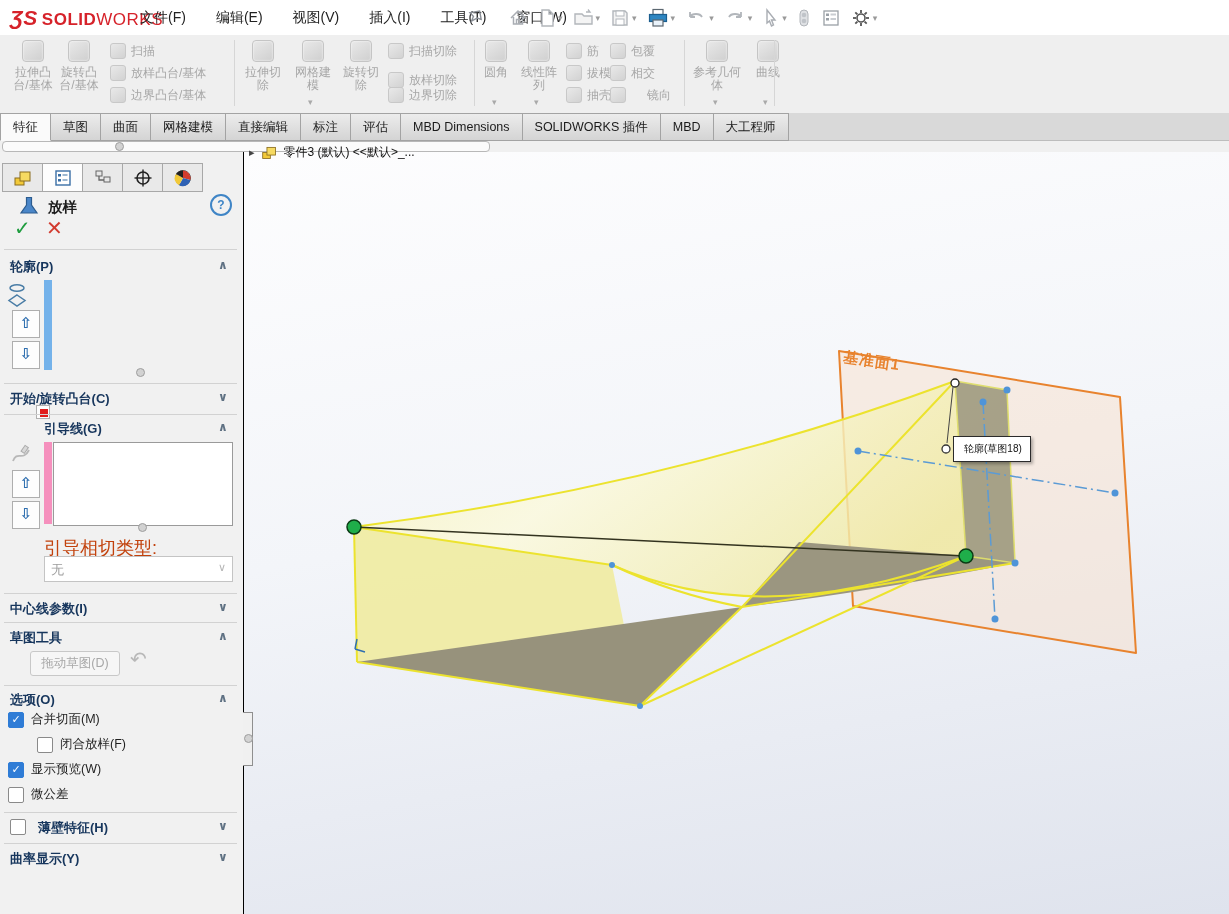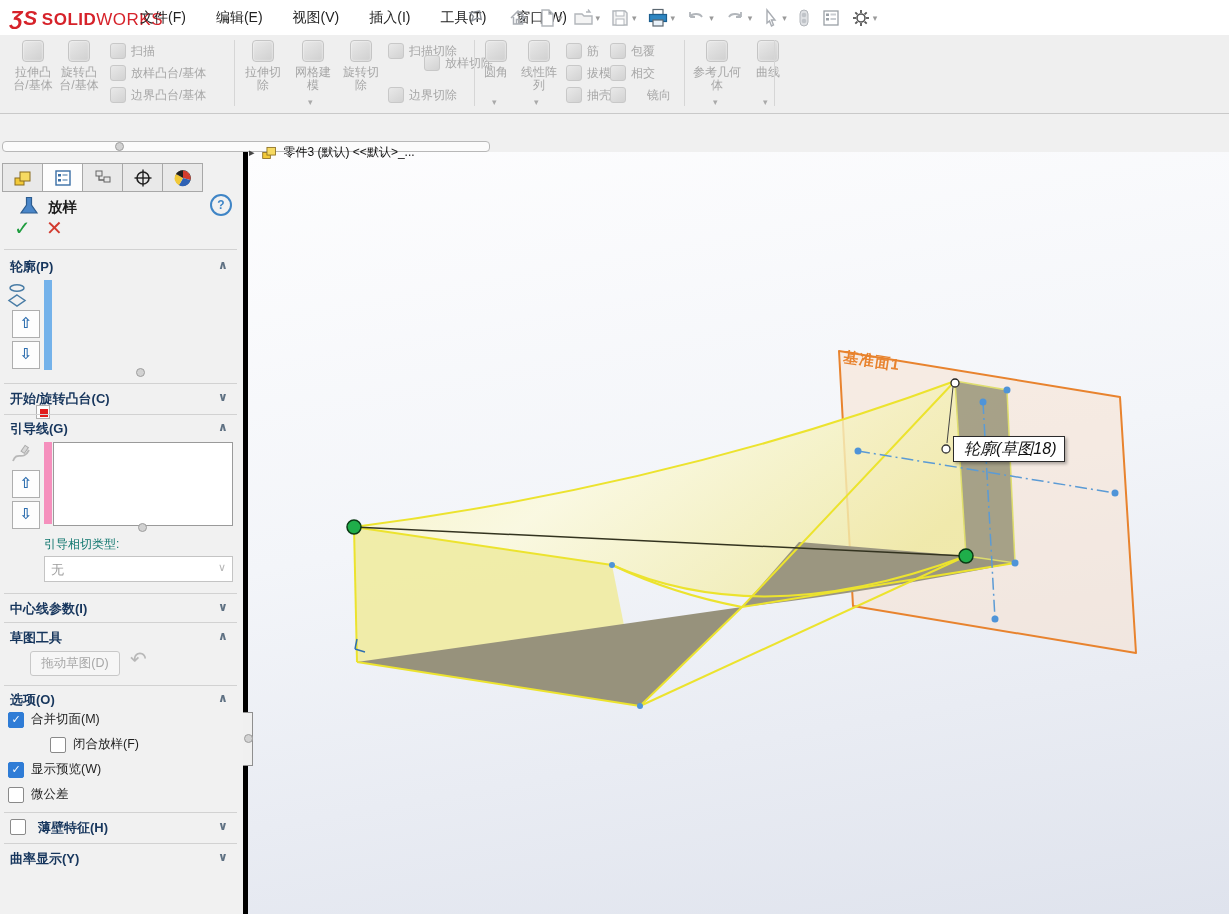--- a/index.html
+++ b/index.html
@@ -31,60 +31,60 @@
              border:1px solid #8d8d8d;text-align:center;color:#1a1a1a;font-size:12px;}
   
   .cmtabs{left:0;top:113px;width:1229px;height:27px;background:#d9d9d9;border-bottom:1px solid #bdbdbd;display:flex;}
   .cmtab{height:26px;line-height:26px;padding:0 12px;font-size:12.5px;color:#1a1a1a;
          border:1px solid #a3a3a3;border-left:none;background:linear-gradient(#ececec,#d4d4d4);white-space:nowrap;}
   .cmtab:first-child{border-left:1px solid #a3a3a3;}
   .cmtab.active{background:#fafafa;border-bottom:1px solid #fafafa;}
   .scrollstrip{left:2px;top:141px;width:486px;height:9px;background:#fbfbfb;border:1px solid #b8b8b8;border-radius:4px;}
   .grip{position:absolute;width:7px;height:7px;border-radius:50%;background:#d2d2d2;border:1px solid #9e9e9e;}
   
-  .panel{left:0;top:152px;width:243px;height:762px;background:#f1f1f1;border-right:5px solid #000000;}
+  .panel{left:0;top:152px;width:243px;height:762px;background:#f1f1f1;border-right:1px solid #000000;}
   .pmtabs{position:absolute;left:2px;top:11px;display:flex;}
   .pmtab{width:39px;height:27px;border:1px solid #a8a8a8;border-left:none;background:#e9e9e9;
          display:flex;align-items:center;justify-content:center;}
   .pmtab:first-child{border-left:1px solid #a8a8a8;}
   .pmtab.active{background:#fdfdfd;}
   .pmtitle{position:absolute;left:48px;top:46px;font-size:14.5px;font-weight:bold;color:#1c1c1c;}
   .help{position:absolute;left:210px;top:42px;width:18px;height:18px;border:2px solid #3f85c6;border-radius:50%;
         color:#3f85c6;font-size:12px;font-weight:bold;text-align:center;line-height:18px;}
   .okx{font-size:20px;font-weight:bold;}
   .sep{position:absolute;left:4px;width:233px;height:1px;background:#d2d2d2;}
   .hdr{position:absolute;left:10px;font-size:13px;font-weight:bold;color:#17365d;white-space:nowrap;}
   .chev{position:absolute;left:218px;color:#5f7183;font-size:12px;font-weight:bold;}
   .listbox{position:absolute;border:1px solid #668ba8;background:#d9ebfb;}
   .listitem{height:17px;line-height:17px;font-size:12px;color:#111;padding-left:5px;}
   .listitem.sel{background:#4aa0e8;}
   .strip{position:absolute;width:8px;}
   .udbtn{position:absolute;left:12px;width:26px;height:26px;background:#fdfdfd;border:1px solid #aeaeae;
          text-align:center;line-height:24px;color:#2f6fb0;font-size:15px;font-weight:bold;}
-  .graylbl{position:absolute;font-size:12px;color:#0f766e;}
+  .graylbl{position:absolute;font-size:18px;color:#c2410c;}
   .combo{position:absolute;left:44px;width:187px;height:24px;background:#fff;border:1px solid #c4c4c4;}
   .combo .val{position:absolute;left:6px;top:4px;font-size:13px;color:#9c9c9c;}
   .combo .dd{position:absolute;right:6px;top:4px;color:#b5b5b5;font-size:11px;}
   .pushbtn{position:absolute;left:30px;width:88px;height:23px;border:1px solid #c8c8c8;border-radius:3px;
            background:#f6f6f6;color:#a8a8a8;font-size:12.5px;text-align:center;line-height:22px;}
   .cbrow{position:absolute;display:flex;align-items:center;gap:7px;}
   .cb{width:14px;height:14px;border:1px solid #8a8a8a;background:#fff;border-radius:2px;
       display:flex;align-items:center;justify-content:center;font-size:11px;color:#fff;}
   .cb.checked{background:#2f7cd6;border-color:#2f7cd6;}
   .cblabel{font-size:12.5px;color:#1f1f1f;white-space:nowrap;}
   .redbox{position:absolute;left:36px;top:397px;width:12px;height:12px;border:1px solid #b0b0b0;background:#fdfdfd;}
   .redbox i{position:absolute;right:1px;bottom:1px;width:8px;height:8px;background:#e11d1d;}
   
   .viewport{left:243px;top:152px;width:986px;height:762px;
             background:linear-gradient(170deg,#fdfdfe 0%,#f3f5f9 45%,#dfe3ed 100%);}
   .treerow{position:absolute;left:6px;top:-8px;display:flex;align-items:center;gap:6px;font-size:12px;color:#111;}
   .planelabel{position:absolute;left:600px;top:200px;color:#e8832e;font-size:15px;font-weight:bold;
               transform:rotate(8.5deg);letter-spacing:1px;}
   .tooltip{position:absolute;left:710px;top:284px;height:24px;line-height:24px;padding:0 8px 0 10px;background:#fff;
-           border:1px solid #2b2b2b;box-shadow:2px 2px 3px rgba(0,0,0,.3);font-size:16px;color:#111;white-space:nowrap;font-style:italic;}
+           border:1px solid #2b2b2b;box-shadow:2px 2px 3px rgba(0,0,0,.3);font-size:10px;color:#111;white-space:nowrap;}
   .handlebump{left:243px;top:712px;width:9px;height:52px;background:#f0f0f0;border:1px solid #8f8f8f;border-left:none;}
 </style>
 </head>
 <body>
 
 <div id="app">
 
   <div class="abs menubar">
     <div class="abs logo">
       <span class="zs">ƷS</span><span>SOLID</span><span class="works">WORKS</span>
@@ -223,21 +223,21 @@
     </div>
     <span class="rcaret" style="left:308px;top:62px;">▾</span>
     <div class="rbtn" style="left:338px;width:46px;">
       <div class="ric"></div>
       <span>旋转切除</span>
     </div>
     <div class="rrow" style="left:388px;top:5px;">
       <div class="ris"></div>
       <span>扫描切除</span>
     </div>
-    <div class="rrow" style="left:388px;top:17px;margin-left:36px;">
+    <div class="rrow" style="left:388px;top:34px;">
       <div class="ris"></div>
       <span>放样切除</span>
     </div>
     <div class="rrow" style="left:388px;top:49px;">
       <div class="ris"></div>
       <span>边界切除</span>
     </div>
     <div class="vsep" style="left:474px;"></div>
 
     <div class="rbtn" style="left:479px;width:34px;">
@@ -283,20 +283,33 @@
     <span class="rcaret" style="left:713px;top:62px;">▾</span>
     <div class="rbtn" style="left:748px;width:40px;">
       <div class="ric"></div>
       <span>曲线</span>
     </div>
     <span class="rcaret" style="left:763px;top:62px;">▾</span>
     <div class="vsep" style="left:774px;"></div>
 
   </div>
 
+  <div class="abs cmtabs">
+    <div class="cmtab active">特征</div>
+    <div class="cmtab">草图</div>
+    <div class="cmtab">曲面</div>
+    <div class="cmtab">网格建模</div>
+    <div class="cmtab">直接编辑</div>
+    <div class="cmtab">标注</div>
+    <div class="cmtab">评估</div>
+    <div class="cmtab">MBD Dimensions</div>
+    <div class="cmtab">SOLIDWORKS 插件</div>
+    <div class="cmtab">MBD</div>
+    <div class="cmtab">大工程师</div>
+  </div>
   <div class="abs scrollstrip"></div>
   <div class="grip" style="left:115px;top:142px;"></div>
 
   <div class="abs viewport">
     <svg class="abs" style="left:0;top:0;" width="986" height="762" viewBox="0 0 986 762">
       <defs>
         <linearGradient id="gTop" x1="0" y1="0" x2="1" y2="0.4">
           <stop offset="0" stop-color="#f6f2b6"></stop>
             <stop offset="0.45" stop-color="#fbf9dc"></stop>
             <stop offset="1" stop-color="#efe9a0"></stop>
@@ -433,21 +446,21 @@
     <div class="grip" style="left:136px;top:216px;"></div>
     <div class="sep" style="top:231px;"></div>
 
     <div class="hdr" style="top:238px;">开始/旋转凸台(C)</div>
     <div class="chev" style="top:238px;">∨</div>
     <div class="redbox" style="top:253px;">
         <i></i>
       </div>
     <div class="sep" style="top:262px;"></div>
 
-    <div class="hdr" style="top:268px;">引导线(G)</div>
+    <div class="hdr" style="top:268px;margin-left:34px;">引导线(G)</div>
     <div class="chev" style="top:268px;">∧</div>
     <svg class="abs" style="left:10px;top:292px;" width="22" height="22" viewBox="0 0 22 22">
       <path d="M3 17 C7 6, 13 18, 19 6" fill="none" stroke="#b8b8b8" stroke-width="1.8"></path>
       <rect x="13" y="2" width="4" height="7" transform="rotate(35 15 5)" fill="#d9d9d9" stroke="#aaa"></rect>
     </svg>
     <div class="udbtn" style="top:318px;"><span>⇧</span></div>
     <div class="udbtn" style="top:349px;"><span>⇩</span></div>
     <div class="strip" style="left:44px;top:290px;height:82px;background:#f590bd;"></div>
     <div class="listbox" style="left:53px;top:290px;width:178px;height:82px;background:#fff;border-color:#9a9a9a;"></div>
     <div class="grip" style="left:138px;top:371px;"></div>
@@ -469,21 +482,21 @@
     <div class="sep" style="top:533px;"></div>
 
     <div class="hdr" style="top:539px;">选项(O)</div>
     <div class="chev" style="top:539px;">∧</div>
     <div class="cbrow" style="left:8px;top:559px;">
       <span class="cb checked">
           <span>✓</span>
         </span>
       <span class="cblabel">合并切面(M)</span>
     </div>
-    <div class="cbrow" style="left:24px;top:584px;padding-left:26px;">
+    <div class="cbrow" style="left:11px;top:584px;padding-left:26px;">
       <span class="cb"></span>
       <span class="cblabel">闭合放样(F)</span>
     </div>
     <div class="cbrow" style="left:8px;top:609px;">
       <span class="cb checked">
           <span>✓</span>
         </span>
       <span class="cblabel">显示预览(W)</span>
     </div>
     <div class="cbrow" style="left:8px;top:634px;">

